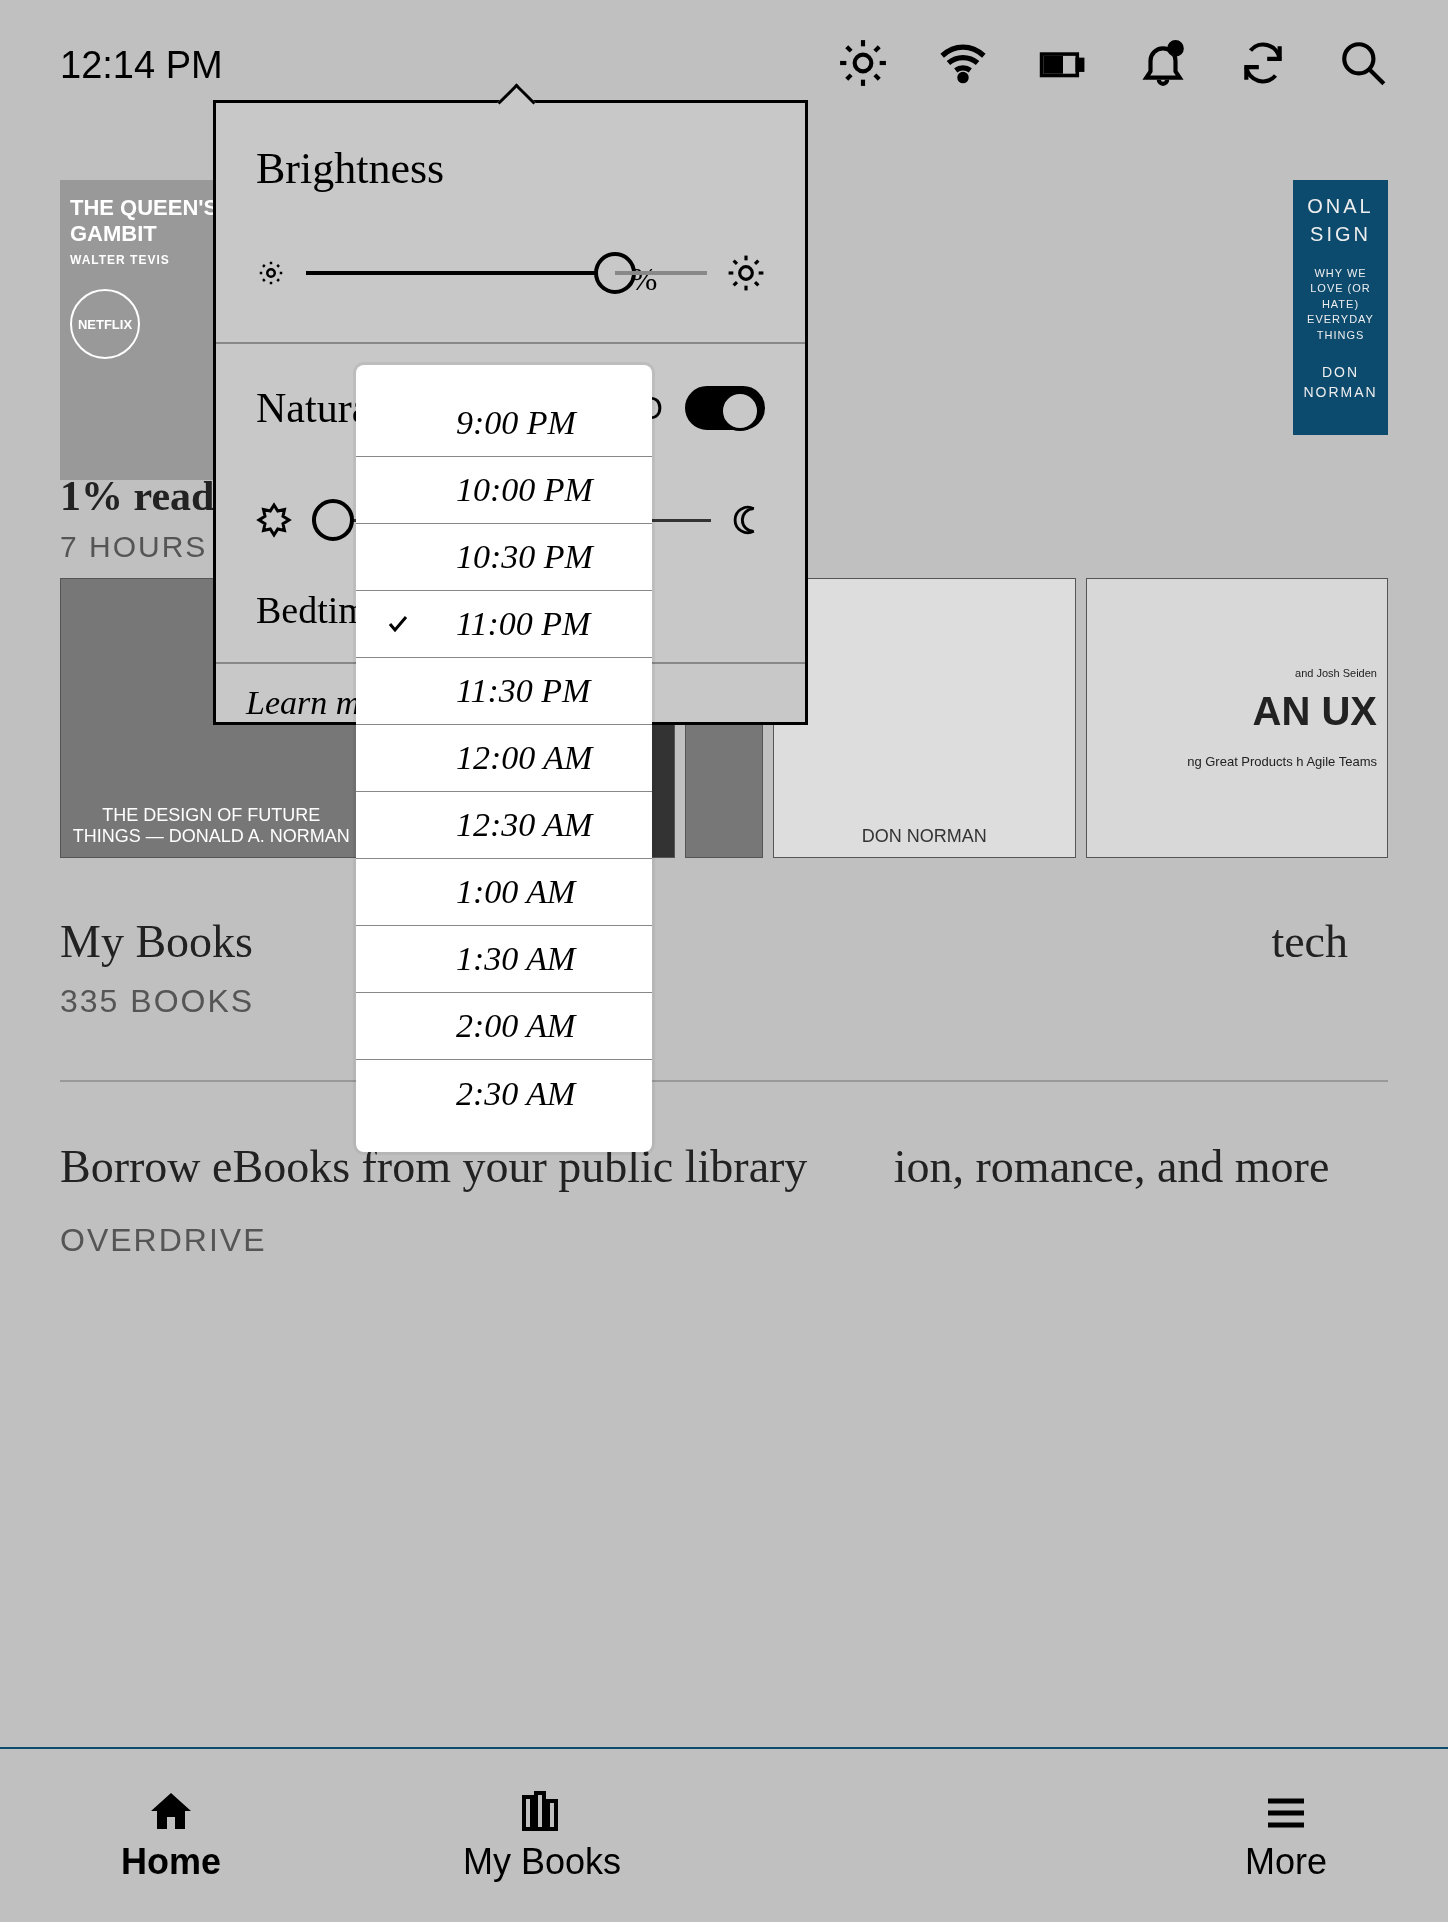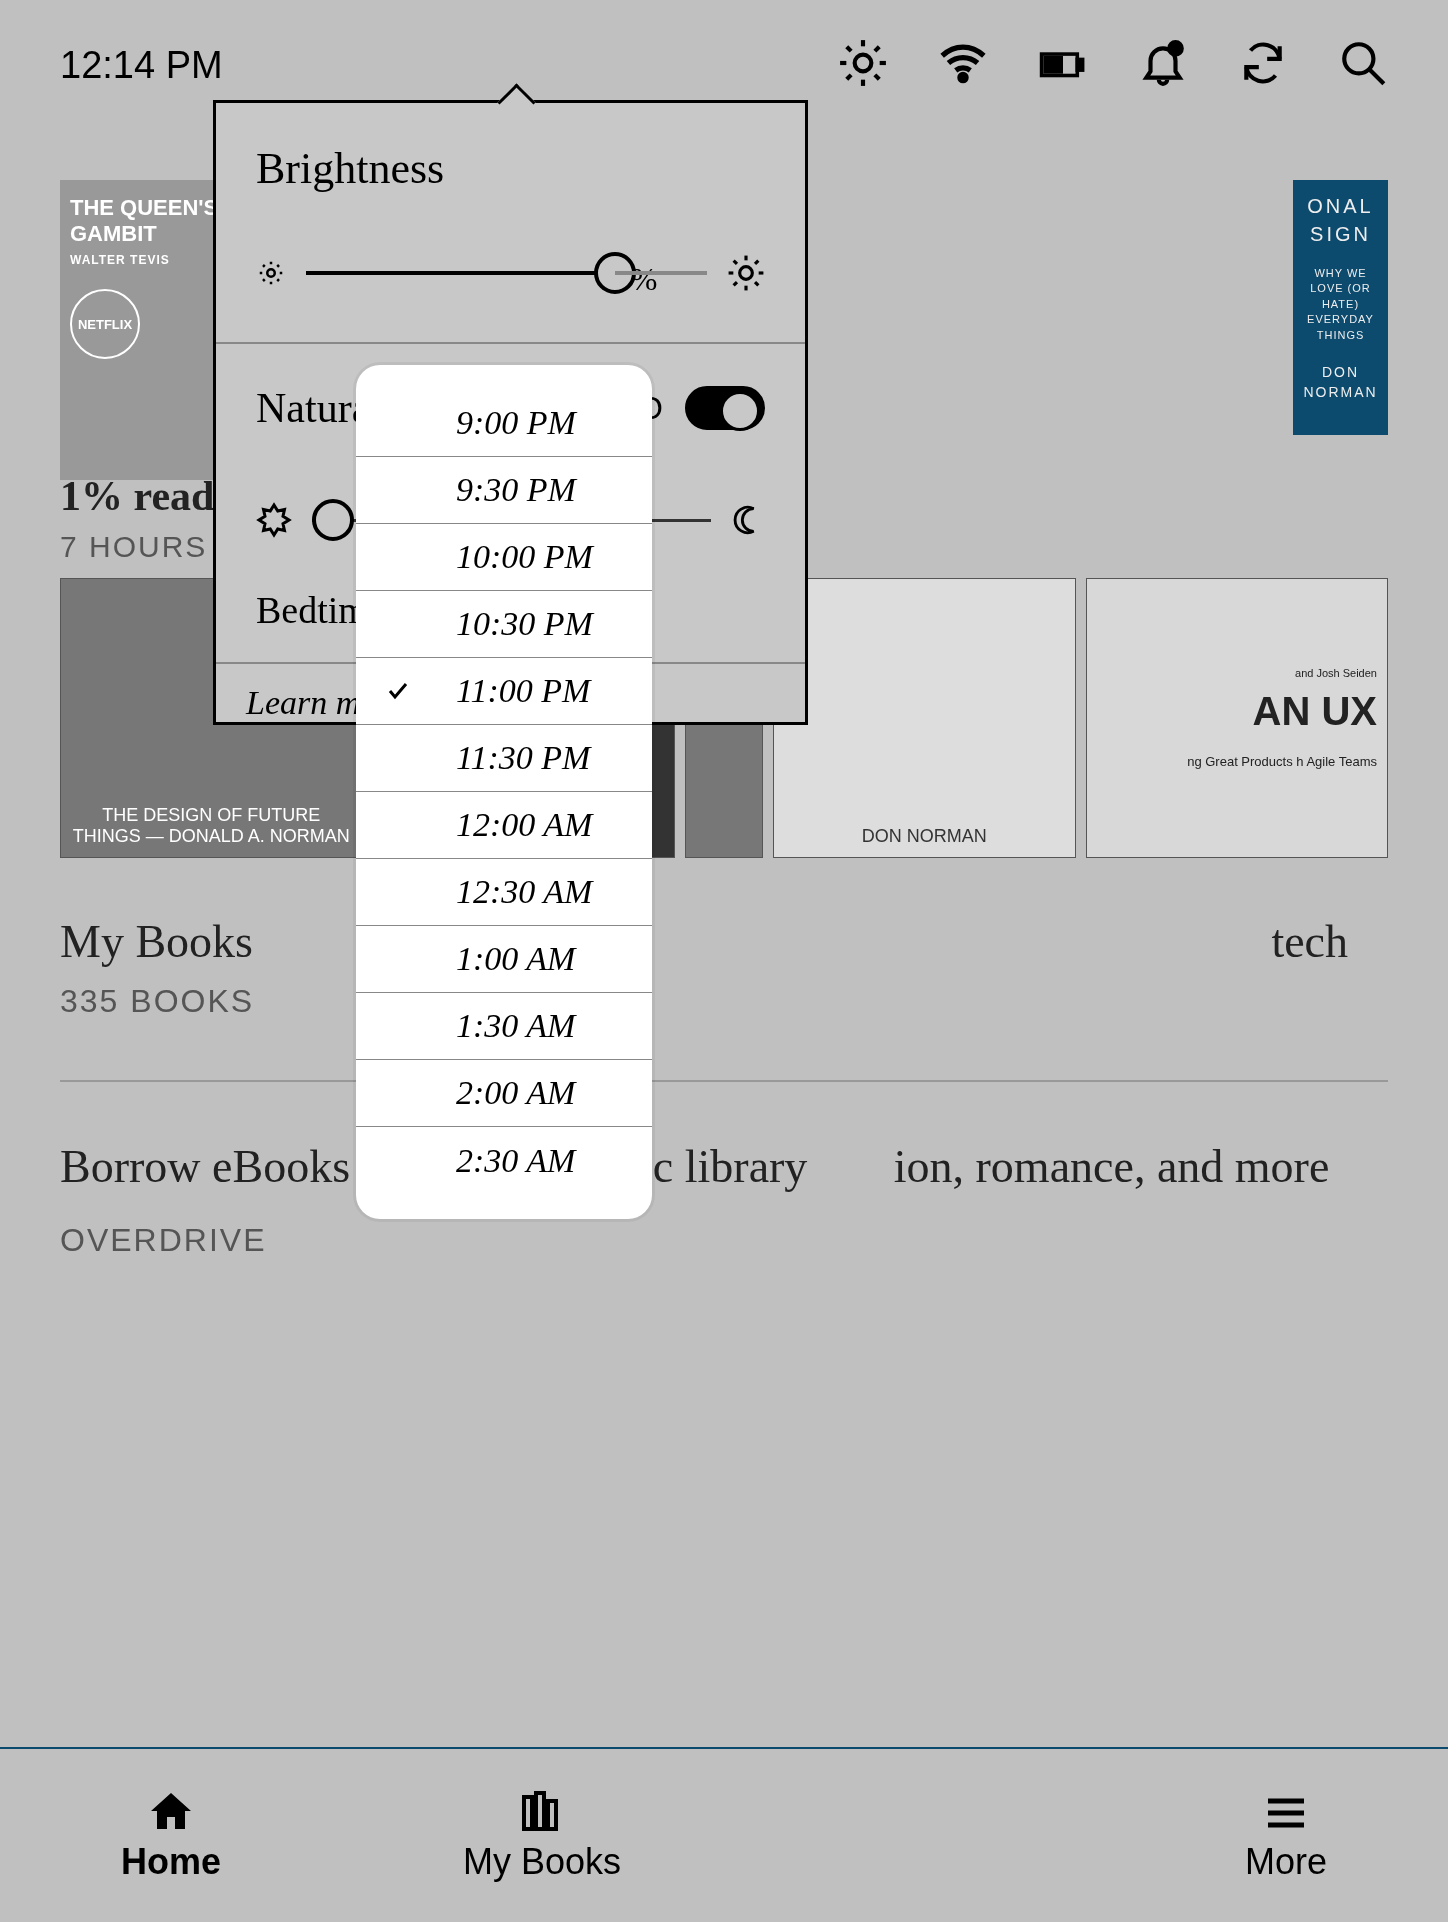--- a/index.html
+++ b/index.html
@@ -39,21 +39,21 @@
 .auto-label { font-size: 32px; font-family: -apple-system, Helvetica, Arial, sans-serif; letter-spacing: 2px; }
 .toggle { width: 80px; height: 44px; border-radius: 22px; background: #000; border: 3px solid #000; position: relative; }
 .toggle::after { content: ''; position: absolute; right: 2px; top: 2px; width: 34px; height: 34px; border-radius: 50%; background: #c8c8c8; border: 3px solid #000; }
 .natural-slider { padding: 50px 40px 30px; display: flex; align-items: center; gap: 20px; }
 .nat-track { flex: 1; height: 3px; background: #333; position: relative; }
 .nat-thumb { position: absolute; left: 0; top: 50%; transform: translate(0, -50%); width: 42px; height: 42px; border: 4px solid #000; border-radius: 50%; background: #c8c8c8; }
 .bedtime-row { padding: 20px 40px 30px; font-size: 38px; font-family: Georgia, serif; }
 .learn-more { padding: 20px 30px 30px; font-size: 34px; font-style: italic; font-family: Georgia, serif; }
 
 
-.time-picker { position: absolute; top: 365px; left: 356px; width: 296px; background: #fff; border-radius: 24px; padding: 25px 0; box-shadow: 0 0 0 3px rgba(0,0,0,0.05); z-index: 10; }
+.time-picker { position: absolute; top: 365px; left: 356px; width: 296px; background: #fff; border-radius: 8px; padding: 25px 0; box-shadow: 0 0 0 3px rgba(0,0,0,0.05); z-index: 10; }
 .time-item { display: flex; align-items: center; padding: 0 30px; height: 67px; border-bottom: 1px solid #888; font-size: 34px; font-style: italic; font-family: Georgia, serif; }
 .time-item:last-child { border-bottom: none; }
 .time-check { width: 40px; }
 .time-label { flex: 1; text-align: left; padding-left: 30px; }
 .time-item .time-check svg { display: none; }
 .time-item.selected .time-check svg { display: block; }
 
 
 .book-row2 { position: absolute; top: 578px; left: 60px; right: 60px; display: flex; gap: 10px; }
 .book-row2 .cover { flex: 1; height: 280px; background: #777; border: 1px solid #555; display:flex; align-items:flex-end; justify-content:center; color:#fff; font-size:18px; text-align:center; padding:10px; font-family: -apple-system, Helvetica, Arial, sans-serif; }
@@ -258,24 +258,20 @@
   <div class="learn-more">Learn more</div>
 </div>
 
 <div class="time-picker" id="time-picker">
     <div class="time-item">
       <span class="time-check"></span>
       <span class="time-label">9:00 PM</span>
     </div>
     <div class="time-item">
       <span class="time-check"></span>
-      <span class="time-label">9:30 PM</span>
-    </div>
-    <div class="time-item">
-      <span class="time-check"></span>
       <span class="time-label">10:00 PM</span>
     </div>
     <div class="time-item">
       <span class="time-check"></span>
       <span class="time-label">10:30 PM</span>
     </div>
     <div class="time-item selected">
       <span class="time-check">
         <svg width="24" height="24" viewBox="0 0 24 24" fill="none" stroke="#000" stroke-width="3">
           <polyline points="4,12 9,18 20,5"></polyline>

